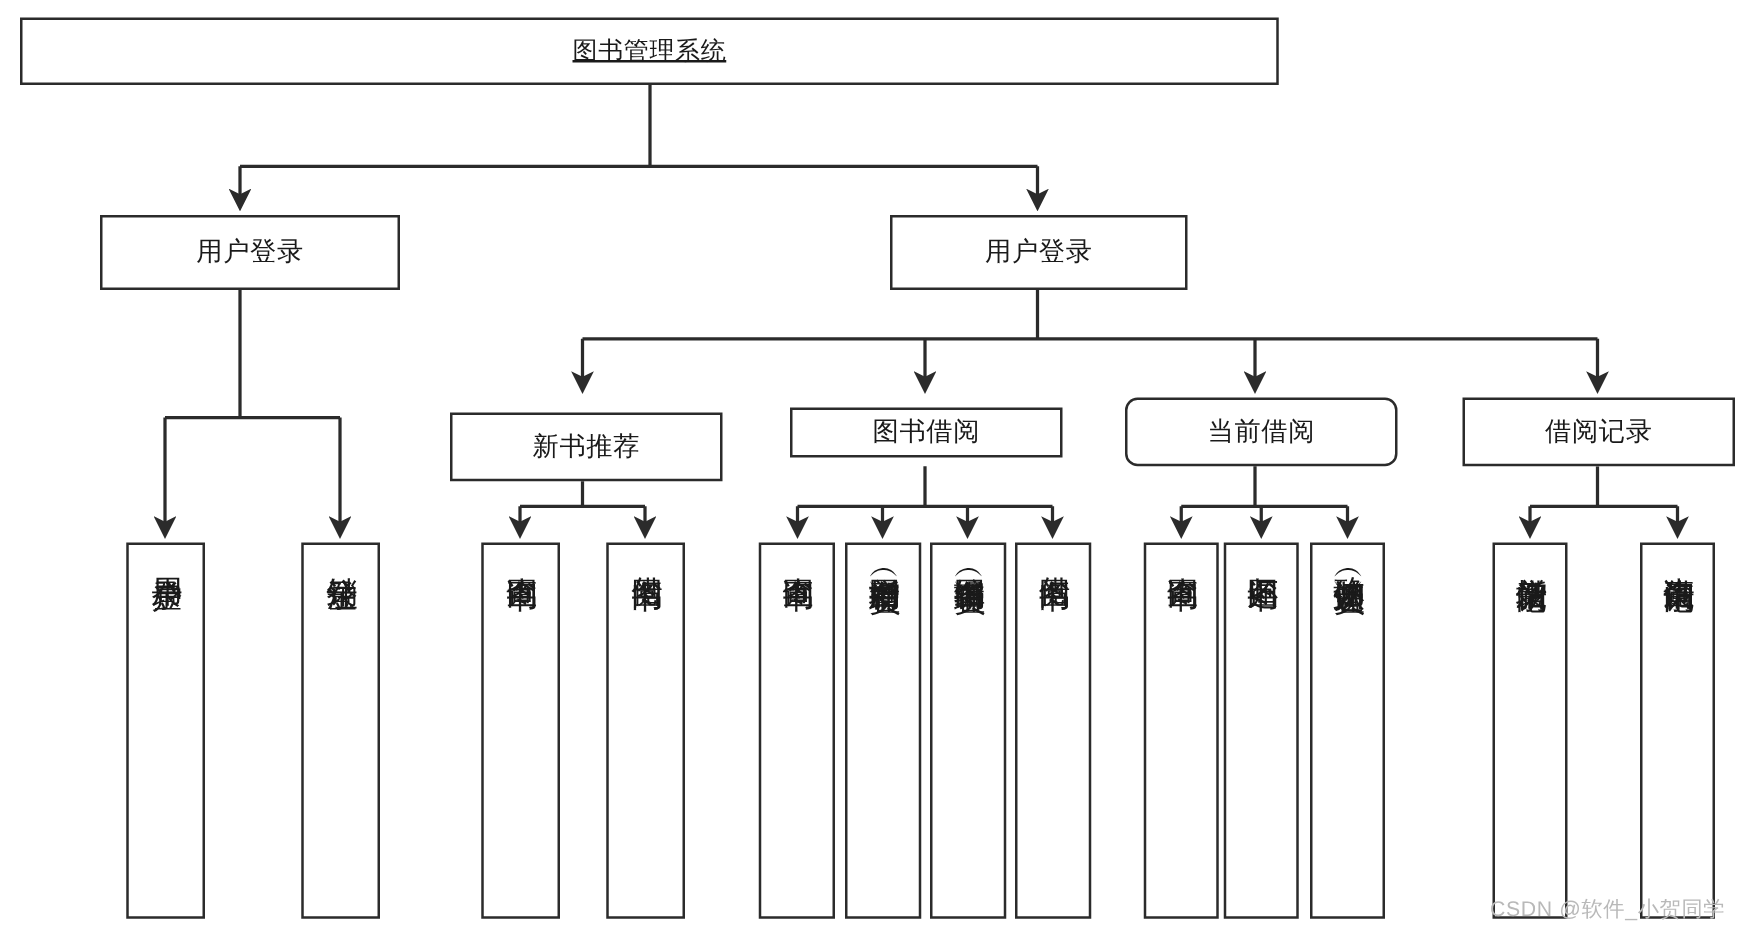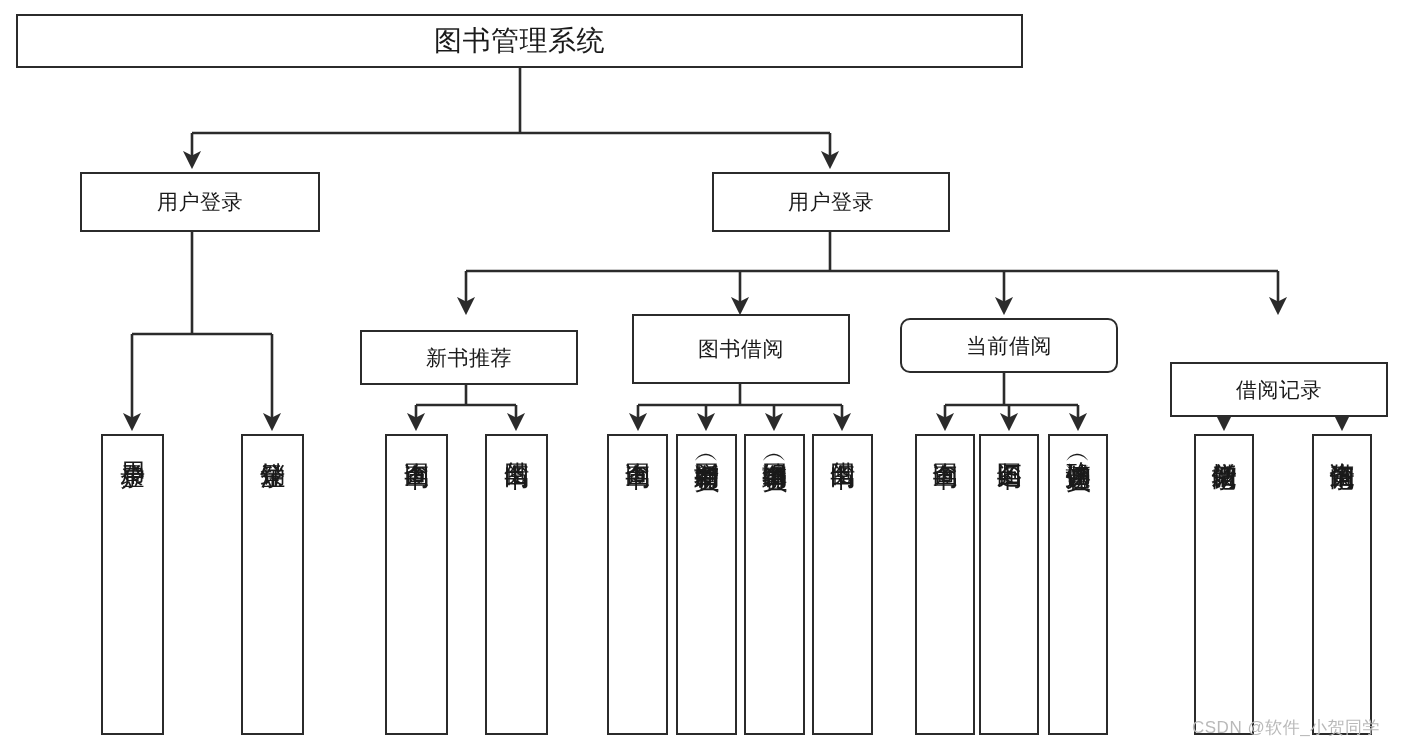--- a/index.html
+++ b/index.html
@@ -38,21 +38,22 @@
     text-align: center;
     letter-spacing: 0.5px;
   }
   
   .h-node .node-label {
     font-size: 21px;
     line-height: 1.1;
     white-space: nowrap;
   }
   #node-root .node-label {
-    font-size: 28px;
+    font-size: 20px;
+    text-decoration: underline;
   }
   
   .v-node {
     align-items: flex-start;
     justify-content: center;
     padding-top: 6px;
   }
   .v-node .node-label {
     writing-mode: vertical-rl;
     text-orientation: upright;
@@ -135,27 +136,27 @@
   <div class="node h-node" style="left:80px; top:172px; width:240px; height:60px;">
     <span class="node-label">用户登录</span>
   </div>
   <div class="node h-node" style="left:712px; top:172px; width:238px; height:60px;">
     <span class="node-label">用户登录</span>
   </div>
 
   <div class="node h-node" style="left:360px; top:318px; width:218px; height:55px;margin-top:12px;">
     <span class="node-label">新书推荐</span>
   </div>
-  <div class="node h-node" style="left:632px; top:314px; width:218px; height:70px;">
+  <div class="node h-node" style="left:632px; top:326px; width:218px; height:40px;">
     <span class="node-label">图书借阅</span>
   </div>
   <div class="node h-node" style="left:900px; top:318px; width:218px; height:55px;border-radius:10px;">
     <span class="node-label">当前借阅</span>
   </div>
-  <div class="node h-node" style="left:1170px; top:318px; width:218px; height:55px;margin-top:44px;">
+  <div class="node h-node" style="left:1170px; top:318px; width:218px; height:55px;">
     <span class="node-label">借阅记录</span>
   </div>
 
   <div class="node v-node" style="left:101px; top:434px; width:63px; height:301px;">
     <span class="node-label">用户登录</span>
   </div>
   <div class="node v-node" style="left:241px; top:434px; width:63px; height:301px;">
     <span class="node-label">注销登录</span>
   </div>
 

